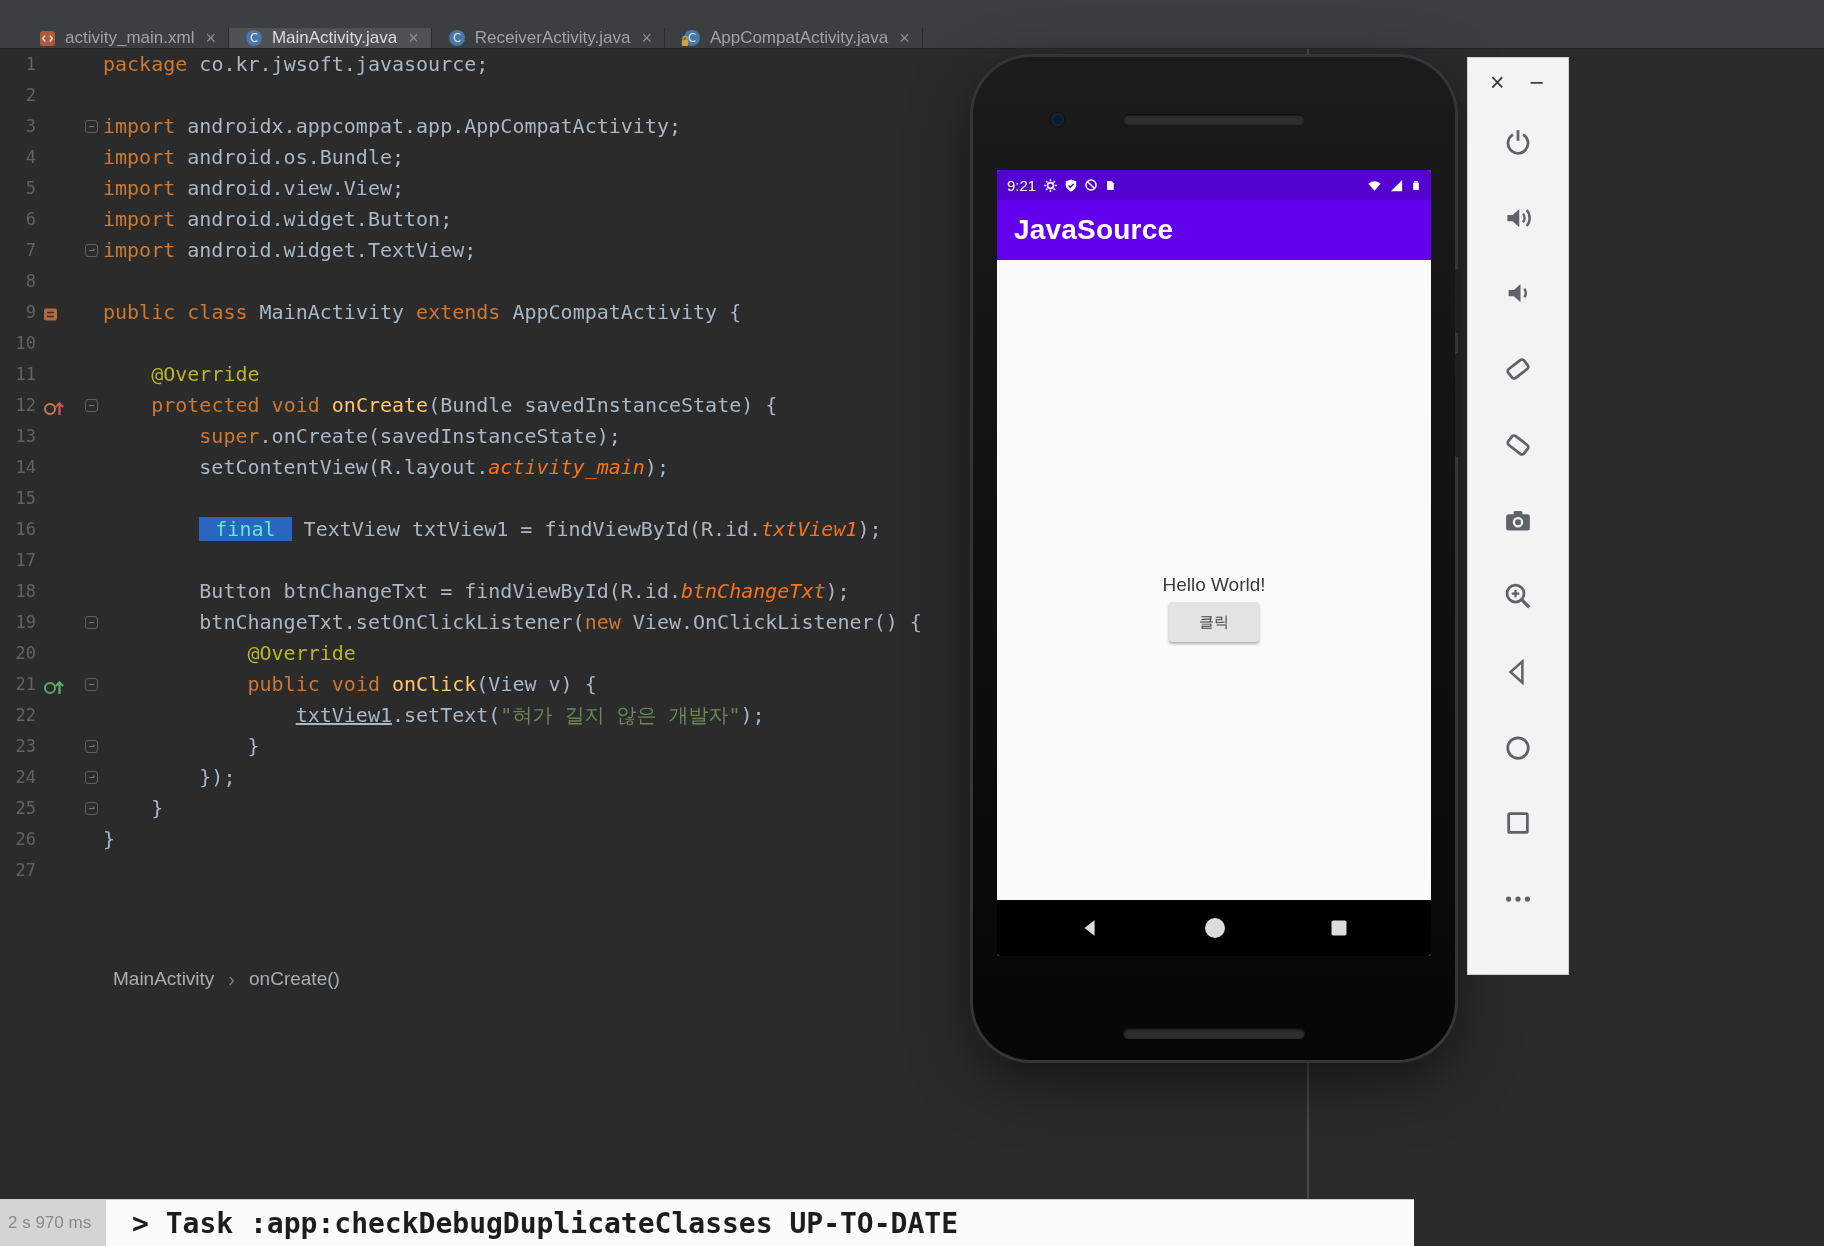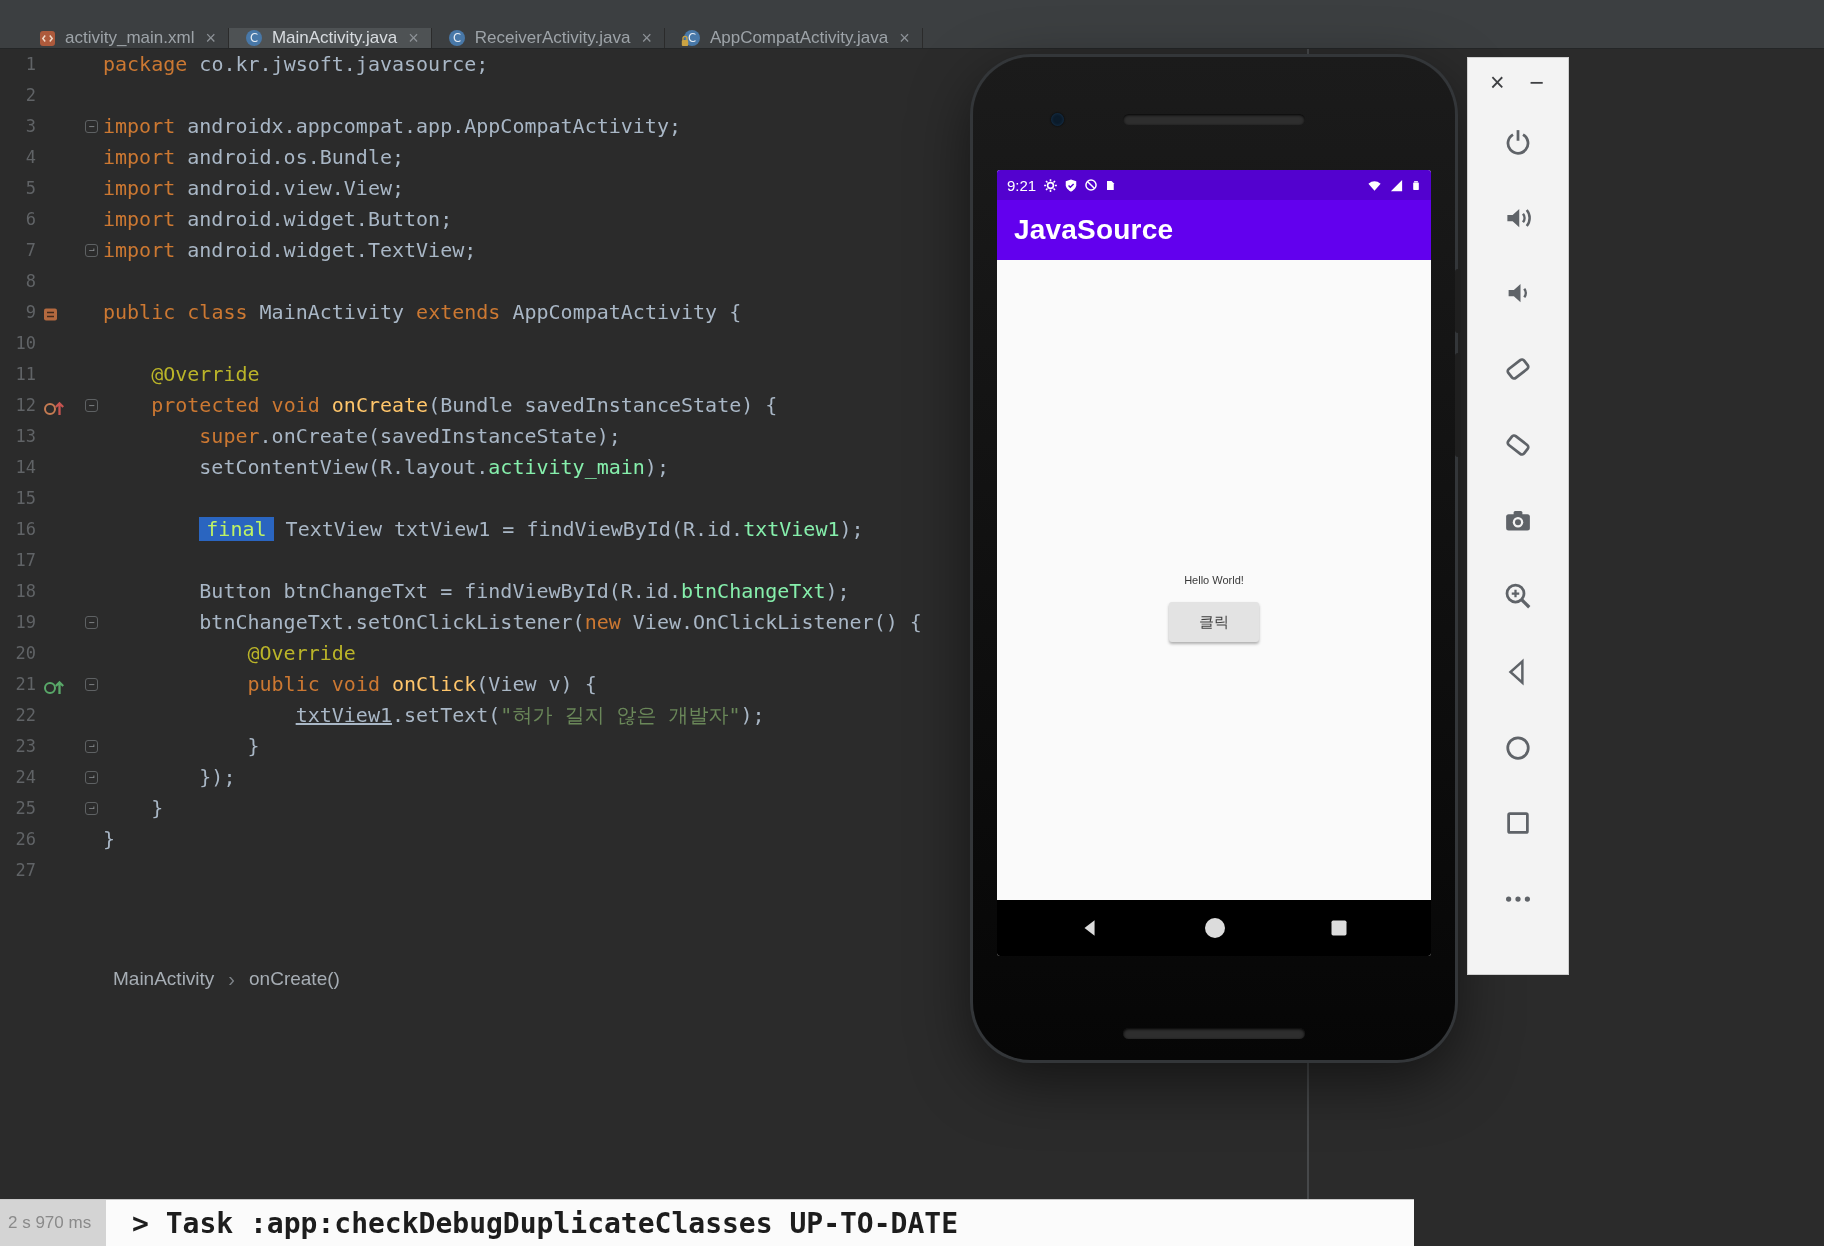--- a/index.html
+++ b/index.html
@@ -27,24 +27,24 @@
   .gicon { position:absolute; left:42px; top:5px; }
   .fold  { position:absolute; left:85px; top:9px; width:13px; height:13px;
            border:1px solid #5e6163; border-radius:3px; color:#8a8e91;
            font-size:10px; line-height:11px; text-align:center;
            font-family:"DejaVu Sans Mono",monospace; }
   .fold.end { transform:scale(-1,-1); }
   .tk-k { color:#cc7832; }
   .tk-a { color:#bbb529; }
   .tk-m { color:#ffc66b; }
   .tk-s { color:#6a8759; }
-  .tk-f { color:#86efac; }
+  .tk-f { color:#f97316; font-style:italic; }
   .tk-d { color:#a9b7c6; }
   .tk-u { color:#a9b7c6; text-decoration:underline; }
-  .tk-sel { color:#bef264; background:#2a65c0; padding:0 7px; }
+  .tk-sel { color:#5eead4; background:#2a65c0; padding:0 16px; }
 
   .vsep { position:absolute; left:1307px; top:49px; width:2px; height:1150px;
           background:#46484a; z-index:1; }
 
   
   .breadcrumb { position:absolute; left:0; top:958px; width:980px; height:42px;
                 display:flex; align-items:center; color:#a6adb4; font-size:19px; z-index:1; }
   .breadcrumb .bc-first { margin-left:113px; }
   .breadcrumb .bc-sep { margin:0 14px; color:#7d8287; font-size:20px; }
 
@@ -72,21 +72,21 @@
 
   .screen { position:absolute; left:24px; top:113px; width:434px; height:786px;
             background:#fafafa; border-radius:3px; overflow:hidden; }
   .statusbar { height:30px; background:#5302cf; color:#fff; font-size:15px;
                display:flex; align-items:center; justify-content:space-between; padding:0 10px; }
   .sb-left, .sb-right { display:flex; align-items:center; gap:7px;justify-content:space-between; }
   .appbar { height:60px; background:#6200ee; display:flex; align-items:center; padding-left:17px; }
   .appbar .apptitle { color:#fff; font-size:28px; font-weight:bold; letter-spacing:.2px; }
   .appcontent { position:relative; height:640px; background:#fafafa; }
   .hello { position:absolute; top:314px; width:100%; text-align:center;
-           color:#3a3a3a; font-size:11px; }
+           color:#3a3a3a; font-size:19px; }
   .clickbtn { position:absolute; top:342px; left:50%; transform:translateX(-50%);
               width:90px; height:40px; background:#e3e3e3; border:none; border-radius:3px;
               box-shadow:0 2px 3px rgba(0,0,0,.3); font-size:15px; color:#3c3c3c;
               font-family:inherit; }
   .navbar { height:56px; background:#000; display:flex; align-items:center;
             justify-content:center; gap:102px; }
   .navbar span { display:flex; align-items:center; }
 
   
   .emutoolbar { position:absolute; left:1467px; top:57px; width:102px; height:918px;

